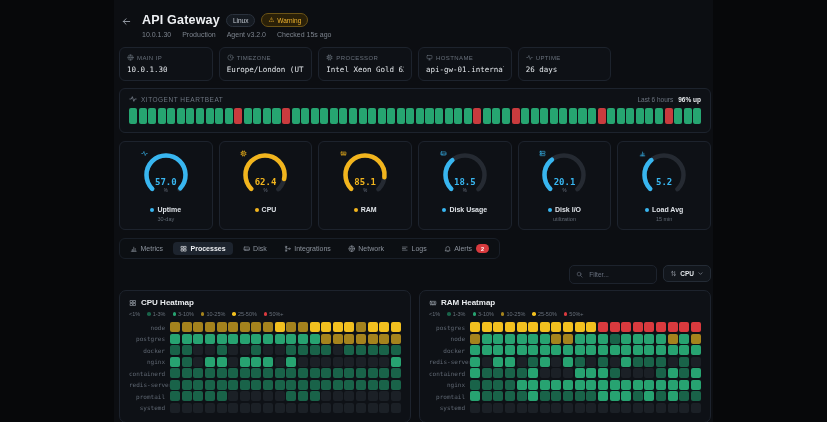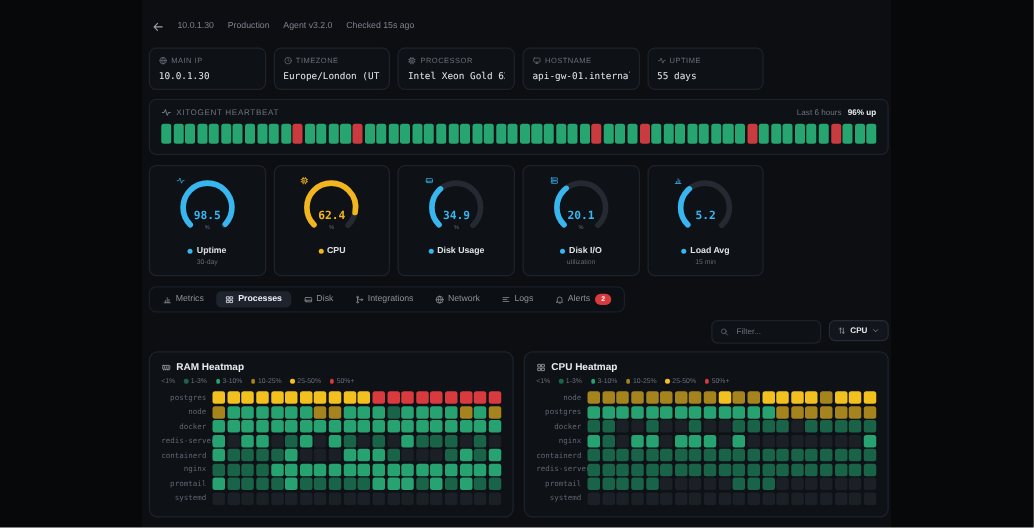--- a/index.html
+++ b/index.html
@@ -89,20 +89,28 @@
 
 <div class="content">
 
   <div class="hdr">
     <button class="back"><span class="ic">
           <svg viewBox="0 0 24 24" fill="none" stroke="currentColor" stroke-width="2" stroke-linecap="round" stroke-linejoin="round">
             <path d="M19 12H5M11 6l-6 6 6 6"></path>
           </svg>
         </span></button>
     <div>
+      <div class="hdr-row">
+        <h1>API Gateway</h1>
+        <span class="badge">Linux</span>
+        <span class="badge warn">
+            <span>⚠</span>
+            <span>Warning</span>
+          </span>
+      </div>
       <div class="hdr-meta" id="meta">
           <span>10.0.1.30</span>
           <span>Production</span>
           <span>Agent v3.2.0</span>
           <span>Checked 15s ago</span>
         </div>
     </div>
   </div>
 
   <div class="cards" id="cards">
@@ -157,21 +165,21 @@
       </div>
       <div class="card">
         <div class="card-label">
           <span class="ic">
             <svg viewBox="0 0 24 24" fill="none" stroke="currentColor" stroke-width="2" stroke-linecap="round" stroke-linejoin="round">
               <path d="M2.5 12h4.5l3-7 4.5 14 3-7h4"></path>
             </svg>
           </span>
           <span>UPTIME</span>
         </div>
-        <div class="card-value">55 days</div>
+        <div class="card-value">26 days</div>
       </div>
     </div>
 
   <section class="panel hb">
     <div class="hb-head">
       <div class="hb-title">
         <span class="ic">
             <svg viewBox="0 0 24 24" fill="none" stroke="currentColor" stroke-width="2" stroke-linecap="round" stroke-linejoin="round">
               <path d="M2.5 12h4.5l3-7 4.5 14 3-7h4"></path>
             </svg>
@@ -253,21 +261,21 @@
           <svg viewBox="0 0 50 50">
             <circle cx="25" cy="25" r="19.5" fill="none" stroke="#252a32" stroke-width="4.5" stroke-linecap="round" stroke-dasharray="91.89158511750145 122.52211349000193" transform="rotate(135 25 25)"></circle>
             <circle cx="25" cy="25" r="19.5" fill="none" stroke="#38b6f0" stroke-width="4.5" stroke-linecap="round" stroke-dasharray="90.51321134073892 122.52211349000193" transform="rotate(135 25 25)"></circle>
           </svg>
           <div class="gcenter">
             <div class="gicon" style="color: rgb(56, 182, 240);"><span class="ic">
                 <svg viewBox="0 0 24 24" fill="none" stroke="currentColor" stroke-width="2" stroke-linecap="round" stroke-linejoin="round">
                   <path d="M2.5 12h4.5l3-7 4.5 14 3-7h4"></path>
                 </svg>
               </span></div>
-            <div class="gval" style="color: rgb(56, 182, 240);">98.5</div>
+            <div class="gval" style="color: rgb(56, 182, 240);">57.0</div>
             <div class="gunit">%</div>
           </div>
         </div>
         <div class="glabel">
           <span class="gdot" style="background: rgb(56, 182, 240);"></span>
           <span>Uptime</span>
         </div>
         <div class="gsub">30-day</div>
       </div>
       <div class="gcard">
@@ -291,30 +299,53 @@
         <div class="glabel">
           <span class="gdot" style="background: rgb(242, 181, 29);"></span>
           <span>CPU</span>
         </div>
         <div class="gsub"></div>
       </div>
       <div class="gcard">
         <div class="gwrap">
           <svg viewBox="0 0 50 50">
             <circle cx="25" cy="25" r="19.5" fill="none" stroke="#252a32" stroke-width="4.5" stroke-linecap="round" stroke-dasharray="91.89158511750145 122.52211349000193" transform="rotate(135 25 25)"></circle>
+            <circle cx="25" cy="25" r="19.5" fill="none" stroke="#f2b51d" stroke-width="4.5" stroke-linecap="round" stroke-dasharray="78.19973893499373 122.52211349000193" transform="rotate(135 25 25)"></circle>
+          </svg>
+          <div class="gcenter">
+            <div class="gicon" style="color: rgb(242, 181, 29);"><span class="ic">
+                <svg viewBox="0 0 24 24" fill="none" stroke="currentColor" stroke-width="2" stroke-linecap="round" stroke-linejoin="round">
+                  <rect x="3.5" y="7" width="17" height="9" rx="1"></rect>
+                  <path d="M7.5 10v3M12 10v3M16.5 10v3M5.5 16v2M10 16v2M14.5 16v2M18.5 16v2"></path>
+                </svg>
+              </span></div>
+            <div class="gval" style="color: rgb(242, 181, 29);">85.1</div>
+            <div class="gunit">%</div>
+          </div>
+        </div>
+        <div class="glabel">
+          <span class="gdot" style="background: rgb(242, 181, 29);"></span>
+          <span>RAM</span>
+        </div>
+        <div class="gsub"></div>
+      </div>
+      <div class="gcard">
+        <div class="gwrap">
+          <svg viewBox="0 0 50 50">
+            <circle cx="25" cy="25" r="19.5" fill="none" stroke="#252a32" stroke-width="4.5" stroke-linecap="round" stroke-dasharray="91.89158511750145 122.52211349000193" transform="rotate(135 25 25)"></circle>
             <circle cx="25" cy="25" r="19.5" fill="none" stroke="#38b6f0" stroke-width="4.5" stroke-linecap="round" stroke-dasharray="32.070163206008004 122.52211349000193" transform="rotate(135 25 25)"></circle>
           </svg>
           <div class="gcenter">
             <div class="gicon" style="color: rgb(56, 182, 240);"><span class="ic">
                 <svg viewBox="0 0 24 24" fill="none" stroke="currentColor" stroke-width="2" stroke-linecap="round" stroke-linejoin="round">
                   <rect x="3.5" y="6.5" width="17" height="11" rx="2"></rect>
                   <path d="M3.5 13.5h17M6.5 15.8h1.6"></path>
                 </svg>
               </span></div>
-            <div class="gval" style="color: rgb(56, 182, 240);">34.9</div>
+            <div class="gval" style="color: rgb(56, 182, 240);">18.5</div>
             <div class="gunit">%</div>
           </div>
         </div>
         <div class="glabel">
           <span class="gdot" style="background: rgb(56, 182, 240);"></span>
           <span>Disk Usage</span>
         </div>
         <div class="gsub"></div>
       </div>
       <div class="gcard">
@@ -457,20 +488,260 @@
           </svg>
         </span>
     </button>
   </div>
 
   <div class="heatmaps" id="heatmaps">
       <section class="hm">
         <div class="hm-title">
           <span class="ic">
             <svg viewBox="0 0 24 24" fill="none" stroke="currentColor" stroke-width="2" stroke-linecap="round" stroke-linejoin="round">
+              <rect x="4.5" y="4.5" width="6" height="6"></rect>
+              <rect x="13.5" y="4.5" width="6" height="6"></rect>
+              <rect x="4.5" y="13.5" width="6" height="6"></rect>
+              <rect x="13.5" y="13.5" width="6" height="6"></rect>
+            </svg>
+          </span>
+          <span>CPU Heatmap</span>
+        </div>
+        <div class="hm-legend">
+          <span class="li">
+            <span>&lt;1%</span>
+          </span>
+          <span class="li">
+            <span class="ld" style="background: rgb(25, 99, 73);"></span>
+            <span>1-3%</span>
+          </span>
+          <span class="li">
+            <span class="ld" style="background: rgb(39, 163, 113);"></span>
+            <span>3-10%</span>
+          </span>
+          <span class="li">
+            <span class="ld" style="background: rgb(165, 131, 29);"></span>
+            <span>10-25%</span>
+          </span>
+          <span class="li">
+            <span class="ld" style="background: rgb(242, 192, 31);"></span>
+            <span>25-50%</span>
+          </span>
+          <span class="li">
+            <span class="ld" style="background: rgb(217, 58, 62);"></span>
+            <span>50%+</span>
+          </span>
+        </div>
+        <div class="hm-grid">
+          <div class="hm-row">
+            <div class="hm-label">node</div>
+            <div class="hm-cells">
+              <div class="hm-cell" style="background: rgb(165, 131, 29);"></div>
+              <div class="hm-cell" style="background: rgb(165, 131, 29);"></div>
+              <div class="hm-cell" style="background: rgb(165, 131, 29);"></div>
+              <div class="hm-cell" style="background: rgb(165, 131, 29);"></div>
+              <div class="hm-cell" style="background: rgb(165, 131, 29);"></div>
+              <div class="hm-cell" style="background: rgb(165, 131, 29);"></div>
+              <div class="hm-cell" style="background: rgb(165, 131, 29);"></div>
+              <div class="hm-cell" style="background: rgb(165, 131, 29);"></div>
+              <div class="hm-cell" style="background: rgb(165, 131, 29);"></div>
+              <div class="hm-cell" style="background: rgb(242, 192, 31);"></div>
+              <div class="hm-cell" style="background: rgb(165, 131, 29);"></div>
+              <div class="hm-cell" style="background: rgb(165, 131, 29);"></div>
+              <div class="hm-cell" style="background: rgb(242, 192, 31);"></div>
+              <div class="hm-cell" style="background: rgb(242, 192, 31);"></div>
+              <div class="hm-cell" style="background: rgb(242, 192, 31);"></div>
+              <div class="hm-cell" style="background: rgb(242, 192, 31);"></div>
+              <div class="hm-cell" style="background: rgb(165, 131, 29);"></div>
+              <div class="hm-cell" style="background: rgb(242, 192, 31);"></div>
+              <div class="hm-cell" style="background: rgb(242, 192, 31);"></div>
+              <div class="hm-cell" style="background: rgb(242, 192, 31);"></div>
+            </div>
+          </div>
+          <div class="hm-row">
+            <div class="hm-label">postgres</div>
+            <div class="hm-cells">
+              <div class="hm-cell" style="background: rgb(39, 163, 113);"></div>
+              <div class="hm-cell" style="background: rgb(39, 163, 113);"></div>
+              <div class="hm-cell" style="background: rgb(39, 163, 113);"></div>
+              <div class="hm-cell" style="background: rgb(39, 163, 113);"></div>
+              <div class="hm-cell" style="background: rgb(39, 163, 113);"></div>
+              <div class="hm-cell" style="background: rgb(39, 163, 113);"></div>
+              <div class="hm-cell" style="background: rgb(39, 163, 113);"></div>
+              <div class="hm-cell" style="background: rgb(39, 163, 113);"></div>
+              <div class="hm-cell" style="background: rgb(39, 163, 113);"></div>
+              <div class="hm-cell" style="background: rgb(39, 163, 113);"></div>
+              <div class="hm-cell" style="background: rgb(39, 163, 113);"></div>
+              <div class="hm-cell" style="background: rgb(39, 163, 113);"></div>
+              <div class="hm-cell" style="background: rgb(39, 163, 113);"></div>
+              <div class="hm-cell" style="background: rgb(165, 131, 29);"></div>
+              <div class="hm-cell" style="background: rgb(165, 131, 29);"></div>
+              <div class="hm-cell" style="background: rgb(165, 131, 29);"></div>
+              <div class="hm-cell" style="background: rgb(165, 131, 29);"></div>
+              <div class="hm-cell" style="background: rgb(165, 131, 29);"></div>
+              <div class="hm-cell" style="background: rgb(165, 131, 29);"></div>
+              <div class="hm-cell" style="background: rgb(165, 131, 29);"></div>
+            </div>
+          </div>
+          <div class="hm-row">
+            <div class="hm-label">docker</div>
+            <div class="hm-cells">
+              <div class="hm-cell" style="background: rgb(25, 99, 73);"></div>
+              <div class="hm-cell" style="background: rgb(25, 99, 73);"></div>
+              <div class="hm-cell" style="background: rgb(27, 32, 38);"></div>
+              <div class="hm-cell" style="background: rgb(27, 32, 38);"></div>
+              <div class="hm-cell" style="background: rgb(25, 99, 73);"></div>
+              <div class="hm-cell" style="background: rgb(27, 32, 38);"></div>
+              <div class="hm-cell" style="background: rgb(27, 32, 38);"></div>
+              <div class="hm-cell" style="background: rgb(25, 99, 73);"></div>
+              <div class="hm-cell" style="background: rgb(27, 32, 38);"></div>
+              <div class="hm-cell" style="background: rgb(27, 32, 38);"></div>
+              <div class="hm-cell" style="background: rgb(25, 99, 73);"></div>
+              <div class="hm-cell" style="background: rgb(25, 99, 73);"></div>
+              <div class="hm-cell" style="background: rgb(25, 99, 73);"></div>
+              <div class="hm-cell" style="background: rgb(25, 99, 73);"></div>
+              <div class="hm-cell" style="background: rgb(27, 32, 38);"></div>
+              <div class="hm-cell" style="background: rgb(25, 99, 73);"></div>
+              <div class="hm-cell" style="background: rgb(25, 99, 73);"></div>
+              <div class="hm-cell" style="background: rgb(25, 99, 73);"></div>
+              <div class="hm-cell" style="background: rgb(25, 99, 73);"></div>
+              <div class="hm-cell" style="background: rgb(25, 99, 73);"></div>
+            </div>
+          </div>
+          <div class="hm-row">
+            <div class="hm-label">nginx</div>
+            <div class="hm-cells">
+              <div class="hm-cell" style="background: rgb(39, 163, 113);"></div>
+              <div class="hm-cell" style="background: rgb(25, 99, 73);"></div>
+              <div class="hm-cell" style="background: rgb(27, 32, 38);"></div>
+              <div class="hm-cell" style="background: rgb(39, 163, 113);"></div>
+              <div class="hm-cell" style="background: rgb(39, 163, 113);"></div>
+              <div class="hm-cell" style="background: rgb(27, 32, 38);"></div>
+              <div class="hm-cell" style="background: rgb(39, 163, 113);"></div>
+              <div class="hm-cell" style="background: rgb(39, 163, 113);"></div>
+              <div class="hm-cell" style="background: rgb(39, 163, 113);"></div>
+              <div class="hm-cell" style="background: rgb(27, 32, 38);"></div>
+              <div class="hm-cell" style="background: rgb(39, 163, 113);"></div>
+              <div class="hm-cell" style="background: rgb(27, 32, 38);"></div>
+              <div class="hm-cell" style="background: rgb(27, 32, 38);"></div>
+              <div class="hm-cell" style="background: rgb(27, 32, 38);"></div>
+              <div class="hm-cell" style="background: rgb(27, 32, 38);"></div>
+              <div class="hm-cell" style="background: rgb(27, 32, 38);"></div>
+              <div class="hm-cell" style="background: rgb(27, 32, 38);"></div>
+              <div class="hm-cell" style="background: rgb(27, 32, 38);"></div>
+              <div class="hm-cell" style="background: rgb(27, 32, 38);"></div>
+              <div class="hm-cell" style="background: rgb(39, 163, 113);"></div>
+            </div>
+          </div>
+          <div class="hm-row">
+            <div class="hm-label">containerd</div>
+            <div class="hm-cells">
+              <div class="hm-cell" style="background: rgb(25, 99, 73);"></div>
+              <div class="hm-cell" style="background: rgb(25, 99, 73);"></div>
+              <div class="hm-cell" style="background: rgb(25, 99, 73);"></div>
+              <div class="hm-cell" style="background: rgb(25, 99, 73);"></div>
+              <div class="hm-cell" style="background: rgb(25, 99, 73);"></div>
+              <div class="hm-cell" style="background: rgb(25, 99, 73);"></div>
+              <div class="hm-cell" style="background: rgb(25, 99, 73);"></div>
+              <div class="hm-cell" style="background: rgb(25, 99, 73);"></div>
+              <div class="hm-cell" style="background: rgb(25, 99, 73);"></div>
+              <div class="hm-cell" style="background: rgb(25, 99, 73);"></div>
+              <div class="hm-cell" style="background: rgb(25, 99, 73);"></div>
+              <div class="hm-cell" style="background: rgb(25, 99, 73);"></div>
+              <div class="hm-cell" style="background: rgb(25, 99, 73);"></div>
+              <div class="hm-cell" style="background: rgb(25, 99, 73);"></div>
+              <div class="hm-cell" style="background: rgb(25, 99, 73);"></div>
+              <div class="hm-cell" style="background: rgb(25, 99, 73);"></div>
+              <div class="hm-cell" style="background: rgb(25, 99, 73);"></div>
+              <div class="hm-cell" style="background: rgb(25, 99, 73);"></div>
+              <div class="hm-cell" style="background: rgb(25, 99, 73);"></div>
+              <div class="hm-cell" style="background: rgb(25, 99, 73);"></div>
+            </div>
+          </div>
+          <div class="hm-row">
+            <div class="hm-label">redis-server</div>
+            <div class="hm-cells">
+              <div class="hm-cell" style="background: rgb(25, 99, 73);"></div>
+              <div class="hm-cell" style="background: rgb(25, 99, 73);"></div>
+              <div class="hm-cell" style="background: rgb(25, 99, 73);"></div>
+              <div class="hm-cell" style="background: rgb(25, 99, 73);"></div>
+              <div class="hm-cell" style="background: rgb(25, 99, 73);"></div>
+              <div class="hm-cell" style="background: rgb(25, 99, 73);"></div>
+              <div class="hm-cell" style="background: rgb(25, 99, 73);"></div>
+              <div class="hm-cell" style="background: rgb(25, 99, 73);"></div>
+              <div class="hm-cell" style="background: rgb(25, 99, 73);"></div>
+              <div class="hm-cell" style="background: rgb(25, 99, 73);"></div>
+              <div class="hm-cell" style="background: rgb(25, 99, 73);"></div>
+              <div class="hm-cell" style="background: rgb(25, 99, 73);"></div>
+              <div class="hm-cell" style="background: rgb(25, 99, 73);"></div>
+              <div class="hm-cell" style="background: rgb(25, 99, 73);"></div>
+              <div class="hm-cell" style="background: rgb(25, 99, 73);"></div>
+              <div class="hm-cell" style="background: rgb(25, 99, 73);"></div>
+              <div class="hm-cell" style="background: rgb(25, 99, 73);"></div>
+              <div class="hm-cell" style="background: rgb(25, 99, 73);"></div>
+              <div class="hm-cell" style="background: rgb(25, 99, 73);"></div>
+              <div class="hm-cell" style="background: rgb(25, 99, 73);"></div>
+            </div>
+          </div>
+          <div class="hm-row">
+            <div class="hm-label">promtail</div>
+            <div class="hm-cells">
+              <div class="hm-cell" style="background: rgb(25, 99, 73);"></div>
+              <div class="hm-cell" style="background: rgb(25, 99, 73);"></div>
+              <div class="hm-cell" style="background: rgb(25, 99, 73);"></div>
+              <div class="hm-cell" style="background: rgb(25, 99, 73);"></div>
+              <div class="hm-cell" style="background: rgb(25, 99, 73);"></div>
+              <div class="hm-cell" style="background: rgb(27, 32, 38);"></div>
+              <div class="hm-cell" style="background: rgb(27, 32, 38);"></div>
+              <div class="hm-cell" style="background: rgb(27, 32, 38);"></div>
+              <div class="hm-cell" style="background: rgb(27, 32, 38);"></div>
+              <div class="hm-cell" style="background: rgb(27, 32, 38);"></div>
+              <div class="hm-cell" style="background: rgb(25, 99, 73);"></div>
+              <div class="hm-cell" style="background: rgb(25, 99, 73);"></div>
+              <div class="hm-cell" style="background: rgb(25, 99, 73);"></div>
+              <div class="hm-cell" style="background: rgb(27, 32, 38);"></div>
+              <div class="hm-cell" style="background: rgb(27, 32, 38);"></div>
+              <div class="hm-cell" style="background: rgb(27, 32, 38);"></div>
+              <div class="hm-cell" style="background: rgb(27, 32, 38);"></div>
+              <div class="hm-cell" style="background: rgb(27, 32, 38);"></div>
+              <div class="hm-cell" style="background: rgb(27, 32, 38);"></div>
+              <div class="hm-cell" style="background: rgb(27, 32, 38);"></div>
+            </div>
+          </div>
+          <div class="hm-row">
+            <div class="hm-label">systemd</div>
+            <div class="hm-cells">
+              <div class="hm-cell" style="background: rgb(27, 32, 38);"></div>
+              <div class="hm-cell" style="background: rgb(27, 32, 38);"></div>
+              <div class="hm-cell" style="background: rgb(27, 32, 38);"></div>
+              <div class="hm-cell" style="background: rgb(27, 32, 38);"></div>
+              <div class="hm-cell" style="background: rgb(27, 32, 38);"></div>
+              <div class="hm-cell" style="background: rgb(27, 32, 38);"></div>
+              <div class="hm-cell" style="background: rgb(27, 32, 38);"></div>
+              <div class="hm-cell" style="background: rgb(27, 32, 38);"></div>
+              <div class="hm-cell" style="background: rgb(27, 32, 38);"></div>
+              <div class="hm-cell" style="background: rgb(27, 32, 38);"></div>
+              <div class="hm-cell" style="background: rgb(27, 32, 38);"></div>
+              <div class="hm-cell" style="background: rgb(27, 32, 38);"></div>
+              <div class="hm-cell" style="background: rgb(27, 32, 38);"></div>
+              <div class="hm-cell" style="background: rgb(27, 32, 38);"></div>
+              <div class="hm-cell" style="background: rgb(27, 32, 38);"></div>
+              <div class="hm-cell" style="background: rgb(27, 32, 38);"></div>
+              <div class="hm-cell" style="background: rgb(27, 32, 38);"></div>
+              <div class="hm-cell" style="background: rgb(27, 32, 38);"></div>
+              <div class="hm-cell" style="background: rgb(27, 32, 38);"></div>
+              <div class="hm-cell" style="background: rgb(27, 32, 38);"></div>
+            </div>
+          </div>
+        </div>
+      </section>
+      <section class="hm">
+        <div class="hm-title">
+          <span class="ic">
+            <svg viewBox="0 0 24 24" fill="none" stroke="currentColor" stroke-width="2" stroke-linecap="round" stroke-linejoin="round">
               <rect x="3.5" y="7" width="17" height="9" rx="1"></rect>
               <path d="M7.5 10v3M12 10v3M16.5 10v3M5.5 16v2M10 16v2M14.5 16v2M18.5 16v2"></path>
             </svg>
           </span>
           <span>RAM Heatmap</span>
         </div>
         <div class="hm-legend">
           <span class="li">
             <span>&lt;1%</span>
           </span>
@@ -691,255 +962,15 @@
               <div class="hm-cell" style="background: rgb(27, 32, 38);"></div>
               <div class="hm-cell" style="background: rgb(27, 32, 38);"></div>
               <div class="hm-cell" style="background: rgb(27, 32, 38);"></div>
               <div class="hm-cell" style="background: rgb(27, 32, 38);"></div>
               <div class="hm-cell" style="background: rgb(27, 32, 38);"></div>
               <div class="hm-cell" style="background: rgb(27, 32, 38);"></div>
             </div>
           </div>
         </div>
       </section>
-      <section class="hm">
-        <div class="hm-title">
-          <span class="ic">
-            <svg viewBox="0 0 24 24" fill="none" stroke="currentColor" stroke-width="2" stroke-linecap="round" stroke-linejoin="round">
-              <rect x="4.5" y="4.5" width="6" height="6"></rect>
-              <rect x="13.5" y="4.5" width="6" height="6"></rect>
-              <rect x="4.5" y="13.5" width="6" height="6"></rect>
-              <rect x="13.5" y="13.5" width="6" height="6"></rect>
-            </svg>
-          </span>
-          <span>CPU Heatmap</span>
-        </div>
-        <div class="hm-legend">
-          <span class="li">
-            <span>&lt;1%</span>
-          </span>
-          <span class="li">
-            <span class="ld" style="background: rgb(25, 99, 73);"></span>
-            <span>1-3%</span>
-          </span>
-          <span class="li">
-            <span class="ld" style="background: rgb(39, 163, 113);"></span>
-            <span>3-10%</span>
-          </span>
-          <span class="li">
-            <span class="ld" style="background: rgb(165, 131, 29);"></span>
-            <span>10-25%</span>
-          </span>
-          <span class="li">
-            <span class="ld" style="background: rgb(242, 192, 31);"></span>
-            <span>25-50%</span>
-          </span>
-          <span class="li">
-            <span class="ld" style="background: rgb(217, 58, 62);"></span>
-            <span>50%+</span>
-          </span>
-        </div>
-        <div class="hm-grid">
-          <div class="hm-row">
-            <div class="hm-label">node</div>
-            <div class="hm-cells">
-              <div class="hm-cell" style="background: rgb(165, 131, 29);"></div>
-              <div class="hm-cell" style="background: rgb(165, 131, 29);"></div>
-              <div class="hm-cell" style="background: rgb(165, 131, 29);"></div>
-              <div class="hm-cell" style="background: rgb(165, 131, 29);"></div>
-              <div class="hm-cell" style="background: rgb(165, 131, 29);"></div>
-              <div class="hm-cell" style="background: rgb(165, 131, 29);"></div>
-              <div class="hm-cell" style="background: rgb(165, 131, 29);"></div>
-              <div class="hm-cell" style="background: rgb(165, 131, 29);"></div>
-              <div class="hm-cell" style="background: rgb(165, 131, 29);"></div>
-              <div class="hm-cell" style="background: rgb(242, 192, 31);"></div>
-              <div class="hm-cell" style="background: rgb(165, 131, 29);"></div>
-              <div class="hm-cell" style="background: rgb(165, 131, 29);"></div>
-              <div class="hm-cell" style="background: rgb(242, 192, 31);"></div>
-              <div class="hm-cell" style="background: rgb(242, 192, 31);"></div>
-              <div class="hm-cell" style="background: rgb(242, 192, 31);"></div>
-              <div class="hm-cell" style="background: rgb(242, 192, 31);"></div>
-              <div class="hm-cell" style="background: rgb(165, 131, 29);"></div>
-              <div class="hm-cell" style="background: rgb(242, 192, 31);"></div>
-              <div class="hm-cell" style="background: rgb(242, 192, 31);"></div>
-              <div class="hm-cell" style="background: rgb(242, 192, 31);"></div>
-            </div>
-          </div>
-          <div class="hm-row">
-            <div class="hm-label">postgres</div>
-            <div class="hm-cells">
-              <div class="hm-cell" style="background: rgb(39, 163, 113);"></div>
-              <div class="hm-cell" style="background: rgb(39, 163, 113);"></div>
-              <div class="hm-cell" style="background: rgb(39, 163, 113);"></div>
-              <div class="hm-cell" style="background: rgb(39, 163, 113);"></div>
-              <div class="hm-cell" style="background: rgb(39, 163, 113);"></div>
-              <div class="hm-cell" style="background: rgb(39, 163, 113);"></div>
-              <div class="hm-cell" style="background: rgb(39, 163, 113);"></div>
-              <div class="hm-cell" style="background: rgb(39, 163, 113);"></div>
-              <div class="hm-cell" style="background: rgb(39, 163, 113);"></div>
-              <div class="hm-cell" style="background: rgb(39, 163, 113);"></div>
-              <div class="hm-cell" style="background: rgb(39, 163, 113);"></div>
-              <div class="hm-cell" style="background: rgb(39, 163, 113);"></div>
-              <div class="hm-cell" style="background: rgb(39, 163, 113);"></div>
-              <div class="hm-cell" style="background: rgb(165, 131, 29);"></div>
-              <div class="hm-cell" style="background: rgb(165, 131, 29);"></div>
-              <div class="hm-cell" style="background: rgb(165, 131, 29);"></div>
-              <div class="hm-cell" style="background: rgb(165, 131, 29);"></div>
-              <div class="hm-cell" style="background: rgb(165, 131, 29);"></div>
-              <div class="hm-cell" style="background: rgb(165, 131, 29);"></div>
-              <div class="hm-cell" style="background: rgb(165, 131, 29);"></div>
-            </div>
-          </div>
-          <div class="hm-row">
-            <div class="hm-label">docker</div>
-            <div class="hm-cells">
-              <div class="hm-cell" style="background: rgb(25, 99, 73);"></div>
-              <div class="hm-cell" style="background: rgb(25, 99, 73);"></div>
-              <div class="hm-cell" style="background: rgb(27, 32, 38);"></div>
-              <div class="hm-cell" style="background: rgb(27, 32, 38);"></div>
-              <div class="hm-cell" style="background: rgb(25, 99, 73);"></div>
-              <div class="hm-cell" style="background: rgb(27, 32, 38);"></div>
-              <div class="hm-cell" style="background: rgb(27, 32, 38);"></div>
-              <div class="hm-cell" style="background: rgb(25, 99, 73);"></div>
-              <div class="hm-cell" style="background: rgb(27, 32, 38);"></div>
-              <div class="hm-cell" style="background: rgb(27, 32, 38);"></div>
-              <div class="hm-cell" style="background: rgb(25, 99, 73);"></div>
-              <div class="hm-cell" style="background: rgb(25, 99, 73);"></div>
-              <div class="hm-cell" style="background: rgb(25, 99, 73);"></div>
-              <div class="hm-cell" style="background: rgb(25, 99, 73);"></div>
-              <div class="hm-cell" style="background: rgb(27, 32, 38);"></div>
-              <div class="hm-cell" style="background: rgb(25, 99, 73);"></div>
-              <div class="hm-cell" style="background: rgb(25, 99, 73);"></div>
-              <div class="hm-cell" style="background: rgb(25, 99, 73);"></div>
-              <div class="hm-cell" style="background: rgb(25, 99, 73);"></div>
-              <div class="hm-cell" style="background: rgb(25, 99, 73);"></div>
-            </div>
-          </div>
-          <div class="hm-row">
-            <div class="hm-label">nginx</div>
-            <div class="hm-cells">
-              <div class="hm-cell" style="background: rgb(39, 163, 113);"></div>
-              <div class="hm-cell" style="background: rgb(25, 99, 73);"></div>
-              <div class="hm-cell" style="background: rgb(27, 32, 38);"></div>
-              <div class="hm-cell" style="background: rgb(39, 163, 113);"></div>
-              <div class="hm-cell" style="background: rgb(39, 163, 113);"></div>
-              <div class="hm-cell" style="background: rgb(27, 32, 38);"></div>
-              <div class="hm-cell" style="background: rgb(39, 163, 113);"></div>
-              <div class="hm-cell" style="background: rgb(39, 163, 113);"></div>
-              <div class="hm-cell" style="background: rgb(39, 163, 113);"></div>
-              <div class="hm-cell" style="background: rgb(27, 32, 38);"></div>
-              <div class="hm-cell" style="background: rgb(39, 163, 113);"></div>
-              <div class="hm-cell" style="background: rgb(27, 32, 38);"></div>
-              <div class="hm-cell" style="background: rgb(27, 32, 38);"></div>
-              <div class="hm-cell" style="background: rgb(27, 32, 38);"></div>
-              <div class="hm-cell" style="background: rgb(27, 32, 38);"></div>
-              <div class="hm-cell" style="background: rgb(27, 32, 38);"></div>
-              <div class="hm-cell" style="background: rgb(27, 32, 38);"></div>
-              <div class="hm-cell" style="background: rgb(27, 32, 38);"></div>
-              <div class="hm-cell" style="background: rgb(27, 32, 38);"></div>
-              <div class="hm-cell" style="background: rgb(39, 163, 113);"></div>
-            </div>
-          </div>
-          <div class="hm-row">
-            <div class="hm-label">containerd</div>
-            <div class="hm-cells">
-              <div class="hm-cell" style="background: rgb(25, 99, 73);"></div>
-              <div class="hm-cell" style="background: rgb(25, 99, 73);"></div>
-              <div class="hm-cell" style="background: rgb(25, 99, 73);"></div>
-              <div class="hm-cell" style="background: rgb(25, 99, 73);"></div>
-              <div class="hm-cell" style="background: rgb(25, 99, 73);"></div>
-              <div class="hm-cell" style="background: rgb(25, 99, 73);"></div>
-              <div class="hm-cell" style="background: rgb(25, 99, 73);"></div>
-              <div class="hm-cell" style="background: rgb(25, 99, 73);"></div>
-              <div class="hm-cell" style="background: rgb(25, 99, 73);"></div>
-              <div class="hm-cell" style="background: rgb(25, 99, 73);"></div>
-              <div class="hm-cell" style="background: rgb(25, 99, 73);"></div>
-              <div class="hm-cell" style="background: rgb(25, 99, 73);"></div>
-              <div class="hm-cell" style="background: rgb(25, 99, 73);"></div>
-              <div class="hm-cell" style="background: rgb(25, 99, 73);"></div>
-              <div class="hm-cell" style="background: rgb(25, 99, 73);"></div>
-              <div class="hm-cell" style="background: rgb(25, 99, 73);"></div>
-              <div class="hm-cell" style="background: rgb(25, 99, 73);"></div>
-              <div class="hm-cell" style="background: rgb(25, 99, 73);"></div>
-              <div class="hm-cell" style="background: rgb(25, 99, 73);"></div>
-              <div class="hm-cell" style="background: rgb(25, 99, 73);"></div>
-            </div>
-          </div>
-          <div class="hm-row">
-            <div class="hm-label">redis-server</div>
-            <div class="hm-cells">
-              <div class="hm-cell" style="background: rgb(25, 99, 73);"></div>
-              <div class="hm-cell" style="background: rgb(25, 99, 73);"></div>
-              <div class="hm-cell" style="background: rgb(25, 99, 73);"></div>
-              <div class="hm-cell" style="background: rgb(25, 99, 73);"></div>
-              <div class="hm-cell" style="background: rgb(25, 99, 73);"></div>
-              <div class="hm-cell" style="background: rgb(25, 99, 73);"></div>
-              <div class="hm-cell" style="background: rgb(25, 99, 73);"></div>
-              <div class="hm-cell" style="background: rgb(25, 99, 73);"></div>
-              <div class="hm-cell" style="background: rgb(25, 99, 73);"></div>
-              <div class="hm-cell" style="background: rgb(25, 99, 73);"></div>
-              <div class="hm-cell" style="background: rgb(25, 99, 73);"></div>
-              <div class="hm-cell" style="background: rgb(25, 99, 73);"></div>
-              <div class="hm-cell" style="background: rgb(25, 99, 73);"></div>
-              <div class="hm-cell" style="background: rgb(25, 99, 73);"></div>
-              <div class="hm-cell" style="background: rgb(25, 99, 73);"></div>
-              <div class="hm-cell" style="background: rgb(25, 99, 73);"></div>
-              <div class="hm-cell" style="background: rgb(25, 99, 73);"></div>
-              <div class="hm-cell" style="background: rgb(25, 99, 73);"></div>
-              <div class="hm-cell" style="background: rgb(25, 99, 73);"></div>
-              <div class="hm-cell" style="background: rgb(25, 99, 73);"></div>
-            </div>
-          </div>
-          <div class="hm-row">
-            <div class="hm-label">promtail</div>
-            <div class="hm-cells">
-              <div class="hm-cell" style="background: rgb(25, 99, 73);"></div>
-              <div class="hm-cell" style="background: rgb(25, 99, 73);"></div>
-              <div class="hm-cell" style="background: rgb(25, 99, 73);"></div>
-              <div class="hm-cell" style="background: rgb(25, 99, 73);"></div>
-              <div class="hm-cell" style="background: rgb(25, 99, 73);"></div>
-              <div class="hm-cell" style="background: rgb(27, 32, 38);"></div>
-              <div class="hm-cell" style="background: rgb(27, 32, 38);"></div>
-              <div class="hm-cell" style="background: rgb(27, 32, 38);"></div>
-              <div class="hm-cell" style="background: rgb(27, 32, 38);"></div>
-              <div class="hm-cell" style="background: rgb(27, 32, 38);"></div>
-              <div class="hm-cell" style="background: rgb(25, 99, 73);"></div>
-              <div class="hm-cell" style="background: rgb(25, 99, 73);"></div>
-              <div class="hm-cell" style="background: rgb(25, 99, 73);"></div>
-              <div class="hm-cell" style="background: rgb(27, 32, 38);"></div>
-              <div class="hm-cell" style="background: rgb(27, 32, 38);"></div>
-              <div class="hm-cell" style="background: rgb(27, 32, 38);"></div>
-              <div class="hm-cell" style="background: rgb(27, 32, 38);"></div>
-              <div class="hm-cell" style="background: rgb(27, 32, 38);"></div>
-              <div class="hm-cell" style="background: rgb(27, 32, 38);"></div>
-              <div class="hm-cell" style="background: rgb(27, 32, 38);"></div>
-            </div>
-          </div>
-          <div class="hm-row">
-            <div class="hm-label">systemd</div>
-            <div class="hm-cells">
-              <div class="hm-cell" style="background: rgb(27, 32, 38);"></div>
-              <div class="hm-cell" style="background: rgb(27, 32, 38);"></div>
-              <div class="hm-cell" style="background: rgb(27, 32, 38);"></div>
-              <div class="hm-cell" style="background: rgb(27, 32, 38);"></div>
-              <div class="hm-cell" style="background: rgb(27, 32, 38);"></div>
-              <div class="hm-cell" style="background: rgb(27, 32, 38);"></div>
-              <div class="hm-cell" style="background: rgb(27, 32, 38);"></div>
-              <div class="hm-cell" style="background: rgb(27, 32, 38);"></div>
-              <div class="hm-cell" style="background: rgb(27, 32, 38);"></div>
-              <div class="hm-cell" style="background: rgb(27, 32, 38);"></div>
-              <div class="hm-cell" style="background: rgb(27, 32, 38);"></div>
-              <div class="hm-cell" style="background: rgb(27, 32, 38);"></div>
-              <div class="hm-cell" style="background: rgb(27, 32, 38);"></div>
-              <div class="hm-cell" style="background: rgb(27, 32, 38);"></div>
-              <div class="hm-cell" style="background: rgb(27, 32, 38);"></div>
-              <div class="hm-cell" style="background: rgb(27, 32, 38);"></div>
-              <div class="hm-cell" style="background: rgb(27, 32, 38);"></div>
-              <div class="hm-cell" style="background: rgb(27, 32, 38);"></div>
-              <div class="hm-cell" style="background: rgb(27, 32, 38);"></div>
-              <div class="hm-cell" style="background: rgb(27, 32, 38);"></div>
-            </div>
-          </div>
-        </div>
-      </section>
     </div>
 
 </div>
 
 </body></html>

